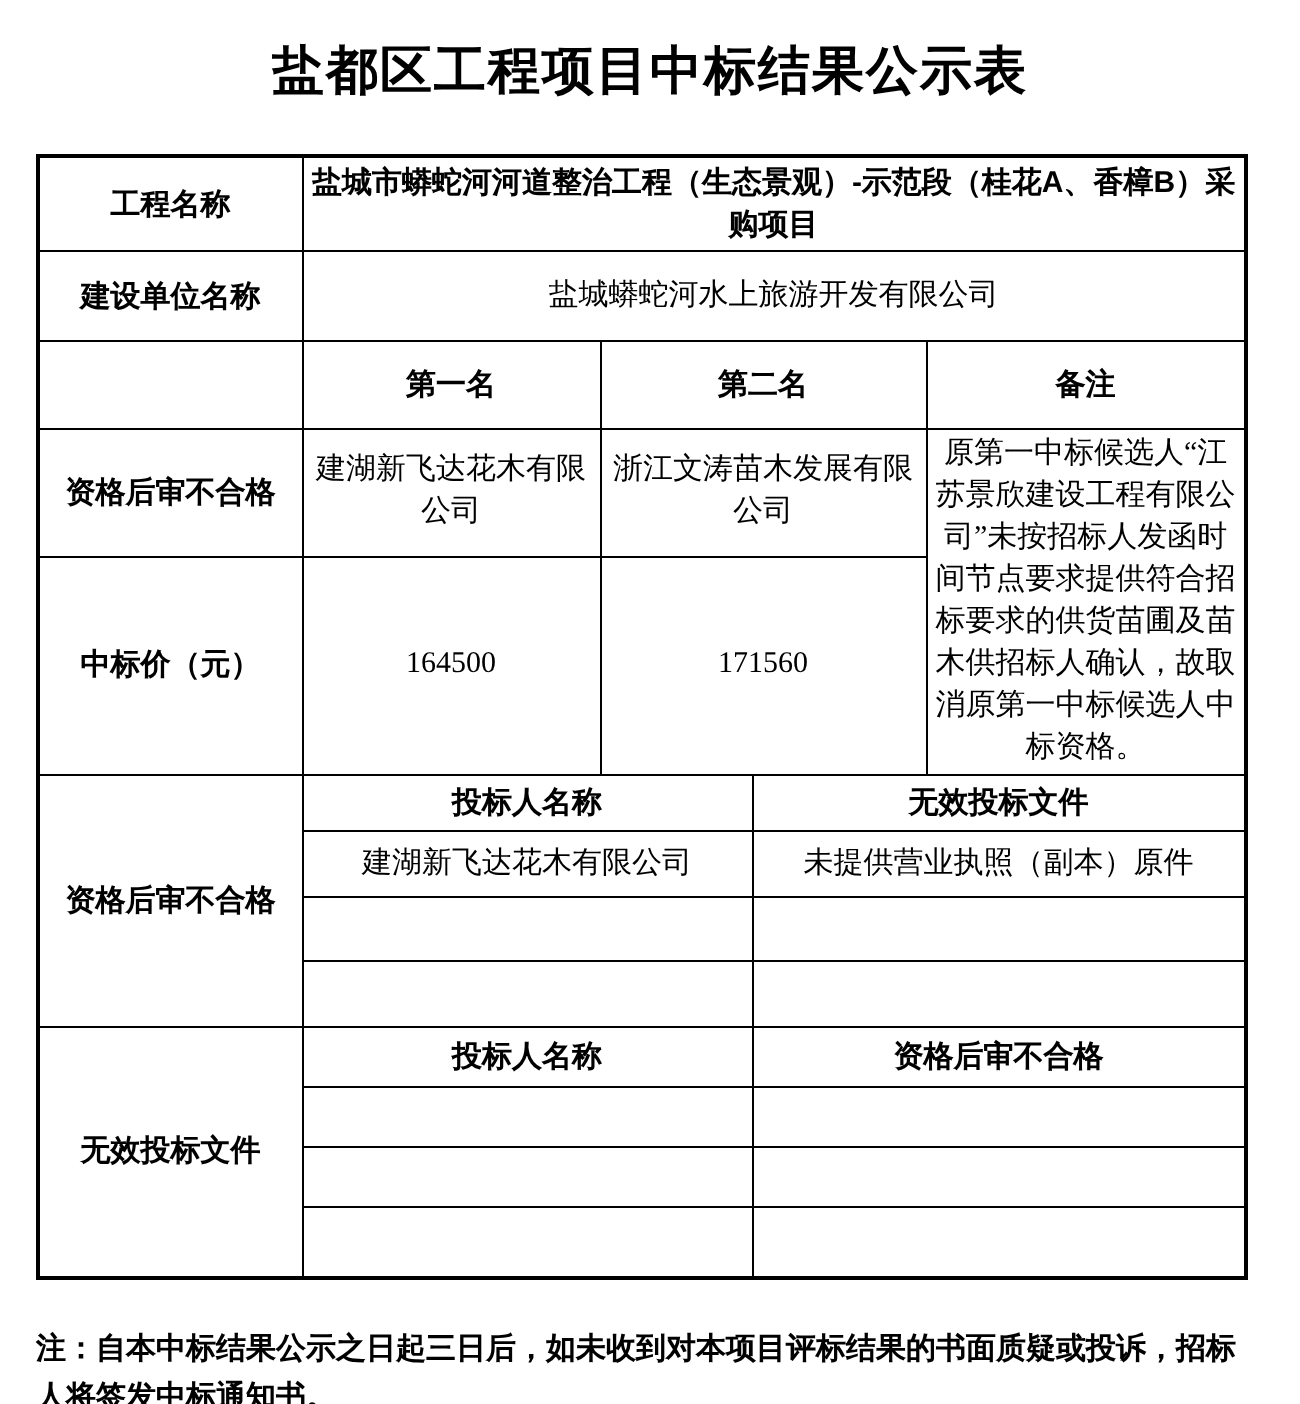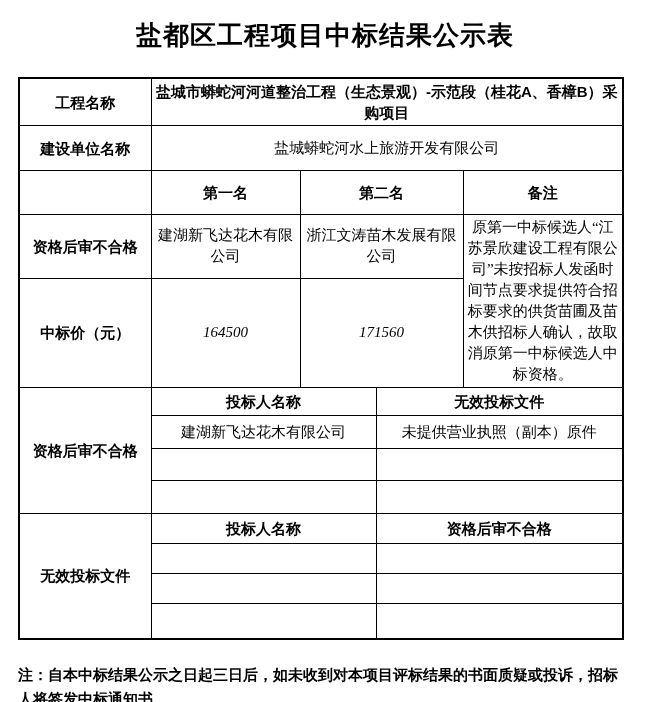--- a/index.html
+++ b/index.html
@@ -48,21 +48,20 @@
     overflow: hidden;
     word-break: break-all;
   }
   .lbl {
     font-weight: bold;
     font-family: "Liberation Sans", "DejaVu Sans", sans-serif;
   }
   .num {
     font-size: 14px;
     font-family: "Liberation Serif", "DejaVu Serif", serif;
-    font-style: italic;
   }
   td.remark {
     text-align: justify;
     text-align-last: center;
     font-size: 15px;
     line-height: 21px;
     padding: 2px 6px;
     font-family: Liberation Serif, serif;
   }
   

